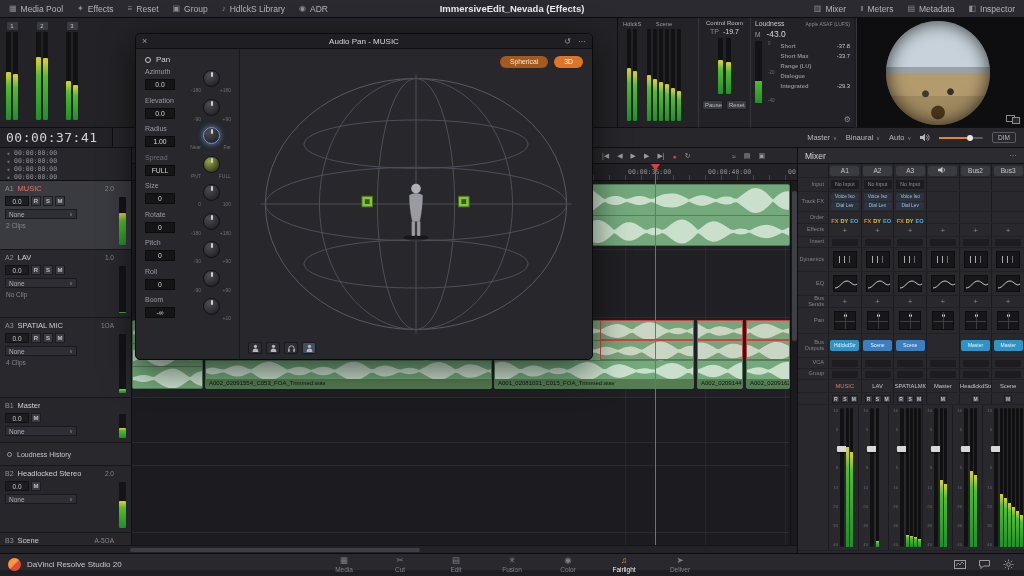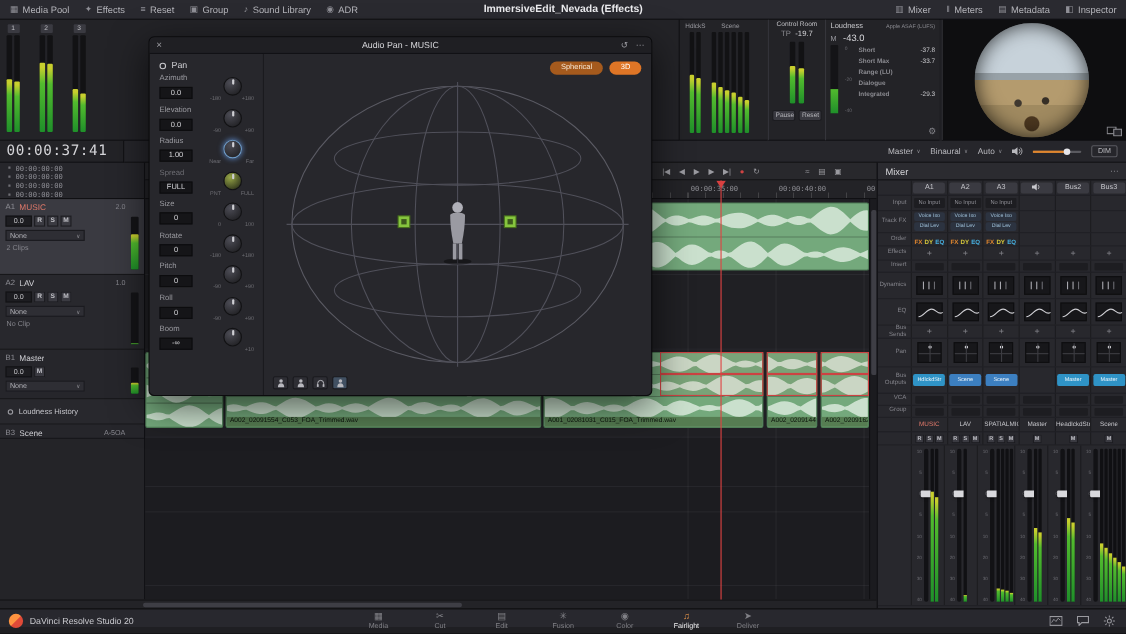--- a/index.html
+++ b/index.html
@@ -220,21 +220,21 @@
         <div class="tb-btn">
           <span class="ic">≡</span>
           <span>Reset</span>
         </div>
         <div class="tb-btn">
           <span class="ic">▣</span>
           <span>Group</span>
         </div>
         <div class="tb-btn">
           <span class="ic">♪</span>
-          <span>Sound Library</span>
+          <span>HdlckS Library</span>
         </div>
         <div class="tb-btn">
           <span class="ic">◉</span>
           <span>ADR</span>
         </div>
       </div>
     <div class="tb-title">ImmersiveEdit_Nevada (Effects)</div>
     <div class="tb-group right" id="tbRight">
         <div class="tb-btn">
           <span class="ic">▥</span>
@@ -481,20 +481,41 @@
         </div>
         <div class="tdrop">
           <span>None</span>
           <i>∨</i>
         </div>
         <div class="tinfo">No Clip</div>
         <div class="tmeter">
           <i style="height: 3%;"></i>
         </div>
       </div>
+      <div class="trow" style="height: 80px;">
+        <div class="thead">
+          <span class="tid">A3</span>
+          <span class="tname">SPATIAL MIC</span>
+          <span class="tfmt">1OA</span>
+        </div>
+        <div class="tctl">
+          <span class="tgain">0.0</span>
+          <b class="sqbtn">R</b>
+          <b class="sqbtn">S</b>
+          <b class="sqbtn">M</b>
+        </div>
+        <div class="tdrop">
+          <span>None</span>
+          <i>∨</i>
+        </div>
+        <div class="tinfo">4 Clips</div>
+        <div class="tmeter">
+          <i style="height: 6%;"></i>
+        </div>
+      </div>
       <div class="trow busrow" style="height: 45px;">
         <div class="thead">
           <span class="tid">B1</span>
           <span class="tname">Master</span>
           <span class="tfmt"></span>
         </div>
         <div class="tctl">
           <span class="tgain">0.0</span>
           <b class="sqbtn">M</b>
         </div>
@@ -503,20 +524,38 @@
           <i>∨</i>
         </div>
         <div class="tmeter">
           <i style="height: 40%;"></i>
         </div>
       </div>
       <div class="trow" style="height: 23px;">
         <div class="lrow">
           <i class="dot"></i>
           <span>Loudness History</span>
+        </div>
+      </div>
+      <div class="trow busrow" style="height: 67px;">
+        <div class="thead">
+          <span class="tid">B2</span>
+          <span class="tname">Headlocked Stereo</span>
+          <span class="tfmt">2.0</span>
+        </div>
+        <div class="tctl">
+          <span class="tgain">0.0</span>
+          <b class="sqbtn">M</b>
+        </div>
+        <div class="tdrop">
+          <span>None</span>
+          <i>∨</i>
+        </div>
+        <div class="tmeter">
+          <i style="height: 58%;"></i>
         </div>
       </div>
       <div class="trow busrow" style="height: 13px;">
         <div class="thead">
           <span class="tid">B3</span>
           <span class="tname">Scene</span>
           <span class="tfmt">A-5OA</span>
         </div>
       </div>
     </section>

